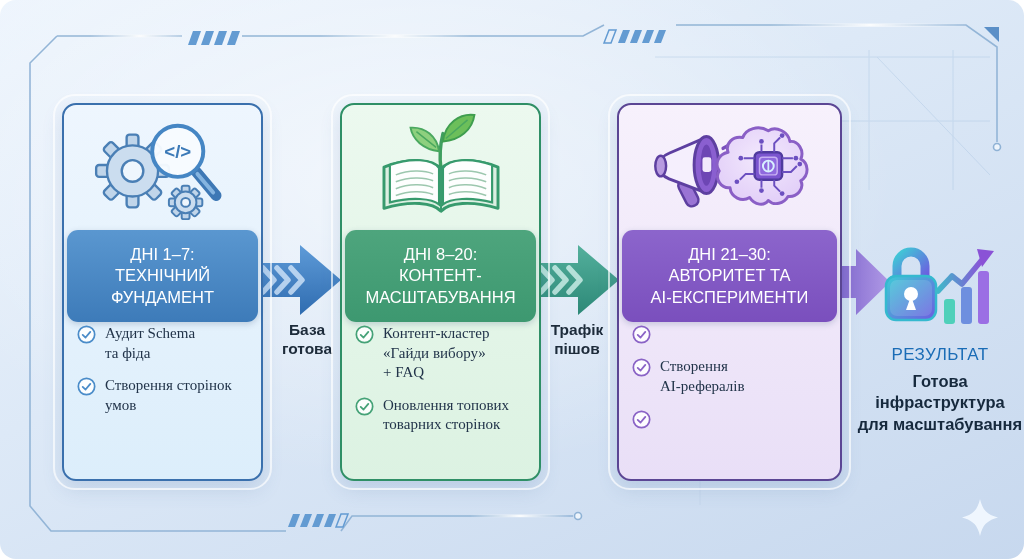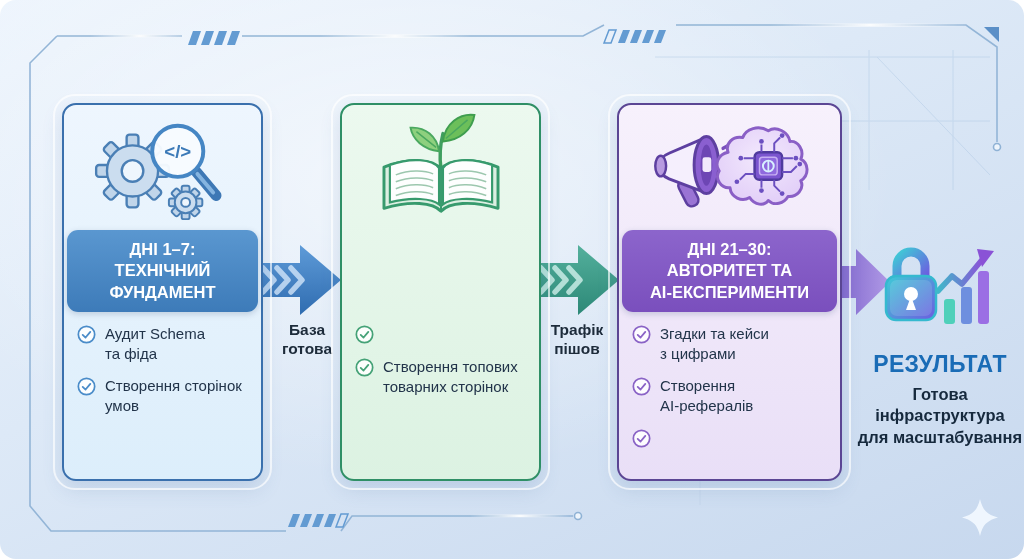--- a/index.html
+++ b/index.html
@@ -16,38 +16,38 @@
   .stage-card{position:absolute;top:103px;width:197px;height:374px;border-radius:14px;border:2px solid;
     box-shadow:0 8px 20px rgba(70,110,160,.18);}
   .stage-card::before{content:"";position:absolute;inset:-11px;border:2px solid rgba(255,255,255,.65);
     border-radius:22px;pointer-events:none;}
   .s1{left:62px;border-color:#3a70ad;background:linear-gradient(180deg,#eef6fe 0%,#dceefb 100%);}
   .s2{left:340px;border-color:#2f8f66;background:linear-gradient(180deg,#ecf9ef 0%,#dcf2e2 100%);}
   .s3{left:617px;border-color:#5b4694;background:linear-gradient(180deg,#f7f1fc 0%,#e9dff7 100%);padding-left:24px;}
 
   .icon-zone{position:absolute;top:0;left:0;right:0;height:125px;display:flex;align-items:center;justify-content:center;}
 
-  .header-band{position:absolute;top:125px;left:3px;right:3px;height:82px;border-radius:11px;
-    display:flex;align-items:center;justify-content:center;text-align:center;color:#fff;font-weight:bold;
+  .header-band{position:absolute;top:125px;left:3px;right:3px;height:92px;border-radius:11px;
+    display:flex;align-items:center;justify-content:center;text-align:center;color:#fff;font-weight:normal;
     font-size:16.5px;line-height:1.28;white-space:pre-line;box-shadow:0 2px 6px rgba(40,70,110,.22);}
   .s1 .header-band{background:linear-gradient(180deg,#5a97d0,#3d7bb9);}
   .s2 .header-band{background:linear-gradient(180deg,#4ea57d,#3d9870);}
   .s3 .header-band{background:linear-gradient(180deg,#8c65cc,#7a4fbd);}
 
   .bullets{position:absolute;top:219px;left:13px;right:6px;display:flex;flex-direction:column;gap:13px;}
   .bullet{display:flex;gap:9px;align-items:flex-start;font-size:15px;font-weight:500;color:#22344a;
-    line-height:1.3;white-space:pre-line;}
+    line-height:1.3;white-space:pre-line;font-family:Liberation Serif, serif;}
   .bullet svg{flex:0 0 auto;margin-top:1px;}
 
   .flow-arrow{position:absolute;}
   .arrow-label{position:absolute;top:320px;width:96px;text-align:center;font-weight:bold;font-size:15.5px;
     color:#1d2b3a;line-height:1.25;white-space:pre-line;}
 
   .result{position:absolute;left:853px;top:238px;width:174px;display:flex;flex-direction:column;align-items:center;}
-  .result-title{margin-top:21px;font-size:23px;font-weight:bold;color:#1a6cb6;letter-spacing:.4px;}
+  .result-title{margin-top:15px;font-size:17px;font-weight:normal;color:#1a6cb6;letter-spacing:.4px;}
   .result-subtitle{margin-top:6px;font-size:16.5px;font-weight:bold;color:#16293d;text-align:center;
     line-height:1.3;white-space:pre-line;}
 </style>
 </head>
 <body>
 
 <div class="canvas">
 
   <svg class="deco" width="1024" height="559" viewBox="0 0 1024 559">
     <defs>
@@ -196,33 +196,39 @@
         <path d="M17,58 C44,48 67,50 75,60 C83,50 106,48 133,58 L133,100 C106,92 83,94 75,103 C67,94 44,92 17,100 Z" fill="#dcefe2" stroke="#379a6d" stroke-width="3" stroke-linejoin="round"></path>
         <path d="M23,56 C45,48 66,50 73,59 L73,96 C66,90 45,88 23,94 Z" fill="#fdfefe" stroke="#379a6d" stroke-width="2.2"></path>
         <path d="M127,56 C105,48 84,50 77,59 L77,96 C84,90 105,88 127,94 Z" fill="#fdfefe" stroke="#379a6d" stroke-width="2.2"></path>
         <g stroke="#9cc7ae" stroke-width="1.6" fill="none">
           <path d="M29,66 C42,61 58,61 67,65 M29,73 C42,68 58,68 67,72 M29,80 C42,75 58,75 67,79 M29,87 C42,82 58,82 67,86"></path>
           <path d="M121,66 C108,61 92,61 83,65 M121,73 C108,68 92,68 83,72 M121,80 C108,75 92,75 83,79 M121,87 C108,82 92,82 83,86"></path>
         </g>
         <path d="M75,60 L75,102" stroke="#379a6d" stroke-width="2"></path>
       </svg>
     </div>
+    <div class="header-band">ДНІ 8–20:
+КОНТЕНТ-
+МАСШТАБУВАННЯ</div>
     <div class="bullets">
       <div class="bullet">
         <svg width="19" height="19" viewBox="0 0 20 20">
           <circle cx="10" cy="10" r="8.6" fill="rgba(255,255,255,.88)" stroke="#45a277" stroke-width="1.8"></circle>
           <path d="M6,10.4 L9,13.2 L14,7.2" fill="none" stroke="#45a277" stroke-width="1.9" stroke-linecap="round" stroke-linejoin="round"></path>
         </svg>
+        <span>Контент-кластер
+«Гайди вибору»
++ FAQ</span>
       </div>
       <div class="bullet">
         <svg width="19" height="19" viewBox="0 0 20 20">
           <circle cx="10" cy="10" r="8.6" fill="rgba(255,255,255,.88)" stroke="#45a277" stroke-width="1.8"></circle>
           <path d="M6,10.4 L9,13.2 L14,7.2" fill="none" stroke="#45a277" stroke-width="1.9" stroke-linecap="round" stroke-linejoin="round"></path>
         </svg>
-        <span>Створення топових
+        <span>Оновлення топових
 товарних сторінок</span>
       </div>
     </div>
   </div>
 
   <div class="stage-card s3">
     <div class="icon-zone">
       <svg width="168" height="116" viewBox="0 0 170 118">
         <defs>
           <radialGradient id="brainG" cx=".5" cy=".4" r=".8">
@@ -263,22 +269,20 @@
     </div>
     <div class="header-band">ДНІ 21–30:
 АВТОРИТЕТ ТА
 AI-ЕКСПЕРИМЕНТИ</div>
     <div class="bullets">
       <div class="bullet">
         <svg width="19" height="19" viewBox="0 0 20 20">
           <circle cx="10" cy="10" r="8.6" fill="rgba(255,255,255,.88)" stroke="#8a63c6" stroke-width="1.8"></circle>
           <path d="M6,10.4 L9,13.2 L14,7.2" fill="none" stroke="#8a63c6" stroke-width="1.9" stroke-linecap="round" stroke-linejoin="round"></path>
         </svg>
-        <span>Згадки та кейси
-з цифрами</span>
       </div>
       <div class="bullet">
         <svg width="19" height="19" viewBox="0 0 20 20">
           <circle cx="10" cy="10" r="8.6" fill="rgba(255,255,255,.88)" stroke="#8a63c6" stroke-width="1.8"></circle>
           <path d="M6,10.4 L9,13.2 L14,7.2" fill="none" stroke="#8a63c6" stroke-width="1.9" stroke-linecap="round" stroke-linejoin="round"></path>
         </svg>
         <span>Створення
 AI-рефералів</span>
       </div>
       <div class="bullet">

